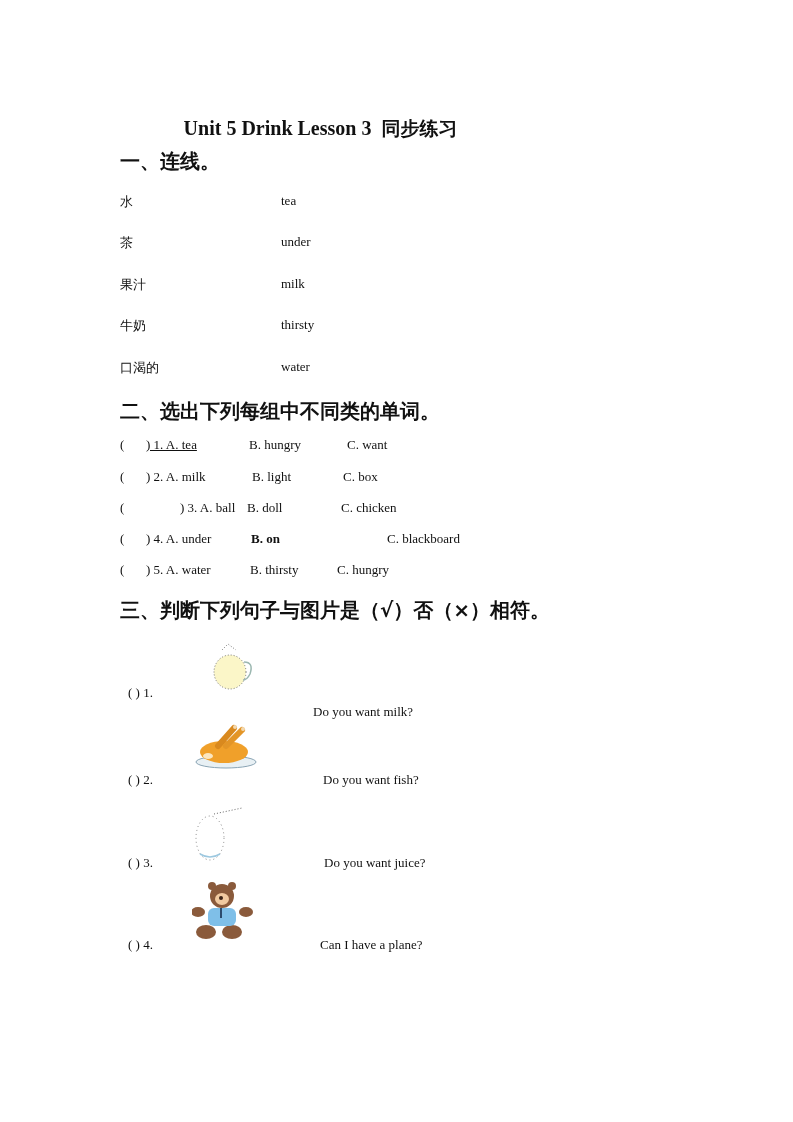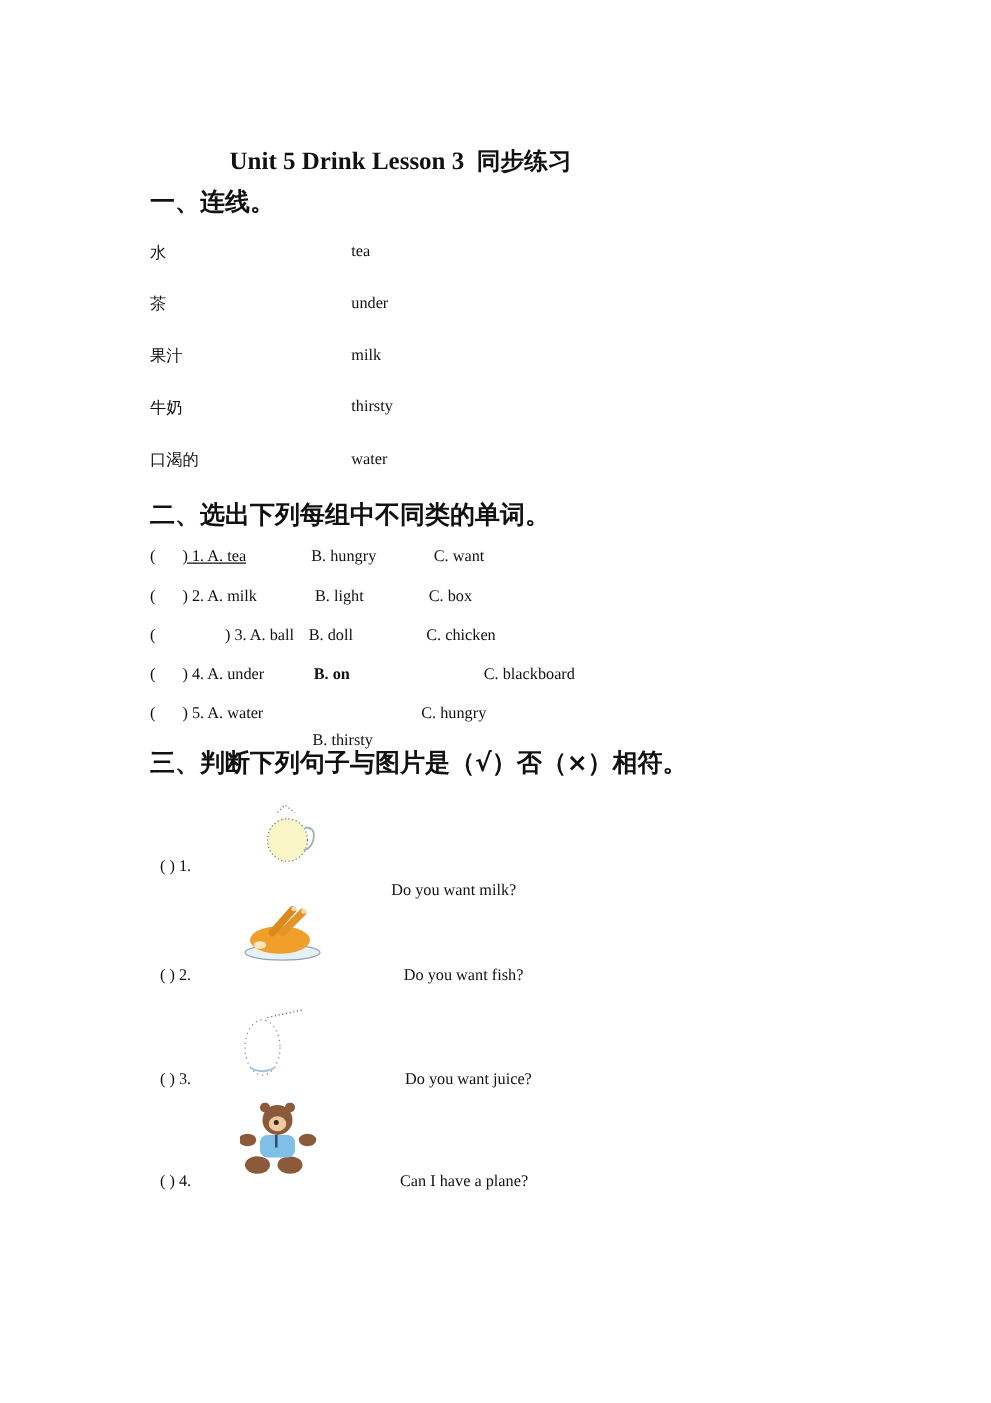--- a/index.html
+++ b/index.html
@@ -57,21 +57,21 @@
 </div>
 <div>
   <span class="abs q" style="left:120px; top:531px;">(</span>
   <span class="abs q" style="left:146px; top:531px;">) 4. A. under</span>
   <span class="abs q" style="left:251px; top:531px;font-weight:bold;">B. on</span>
   <span class="abs q" style="left:351px; top:531px;margin-left:36px;">C. blackboard</span>
 </div>
 <div>
   <span class="abs q" style="left:120px; top:562px;">(</span>
   <span class="abs q" style="left:146px; top:562px;">) 5. A. water</span>
-  <span class="abs q" style="left:250px; top:562px;margin-top:22px;">B. thirsty</span>
+  <span class="abs q" style="left:250px; top:562px;">B. thirsty</span>
   <span class="abs q" style="left:337px; top:562px;">C. hungry</span>
 </div>
 
 <div class="abs heading" style="top:597px;">三、判断下列句子与图片是（√）否（×）相符。</div>
 
 <svg class="pic" style="left:210px; top:642px;" width="48" height="50" viewBox="0 0 48 50">
   <ellipse cx="20" cy="30" rx="16" ry="17" fill="#fbf6c8" stroke="#777" stroke-dasharray="1 2" stroke-width="1"></ellipse>
   <path d="M34 20 Q44 20 40 32 Q37 38 33 38" fill="none" stroke="#9bb7b0" stroke-width="1.5"></path>
   <path d="M12 8 L18 2 L26 8" fill="none" stroke="#777" stroke-dasharray="1 2" stroke-width="1"></path>
 </svg>

